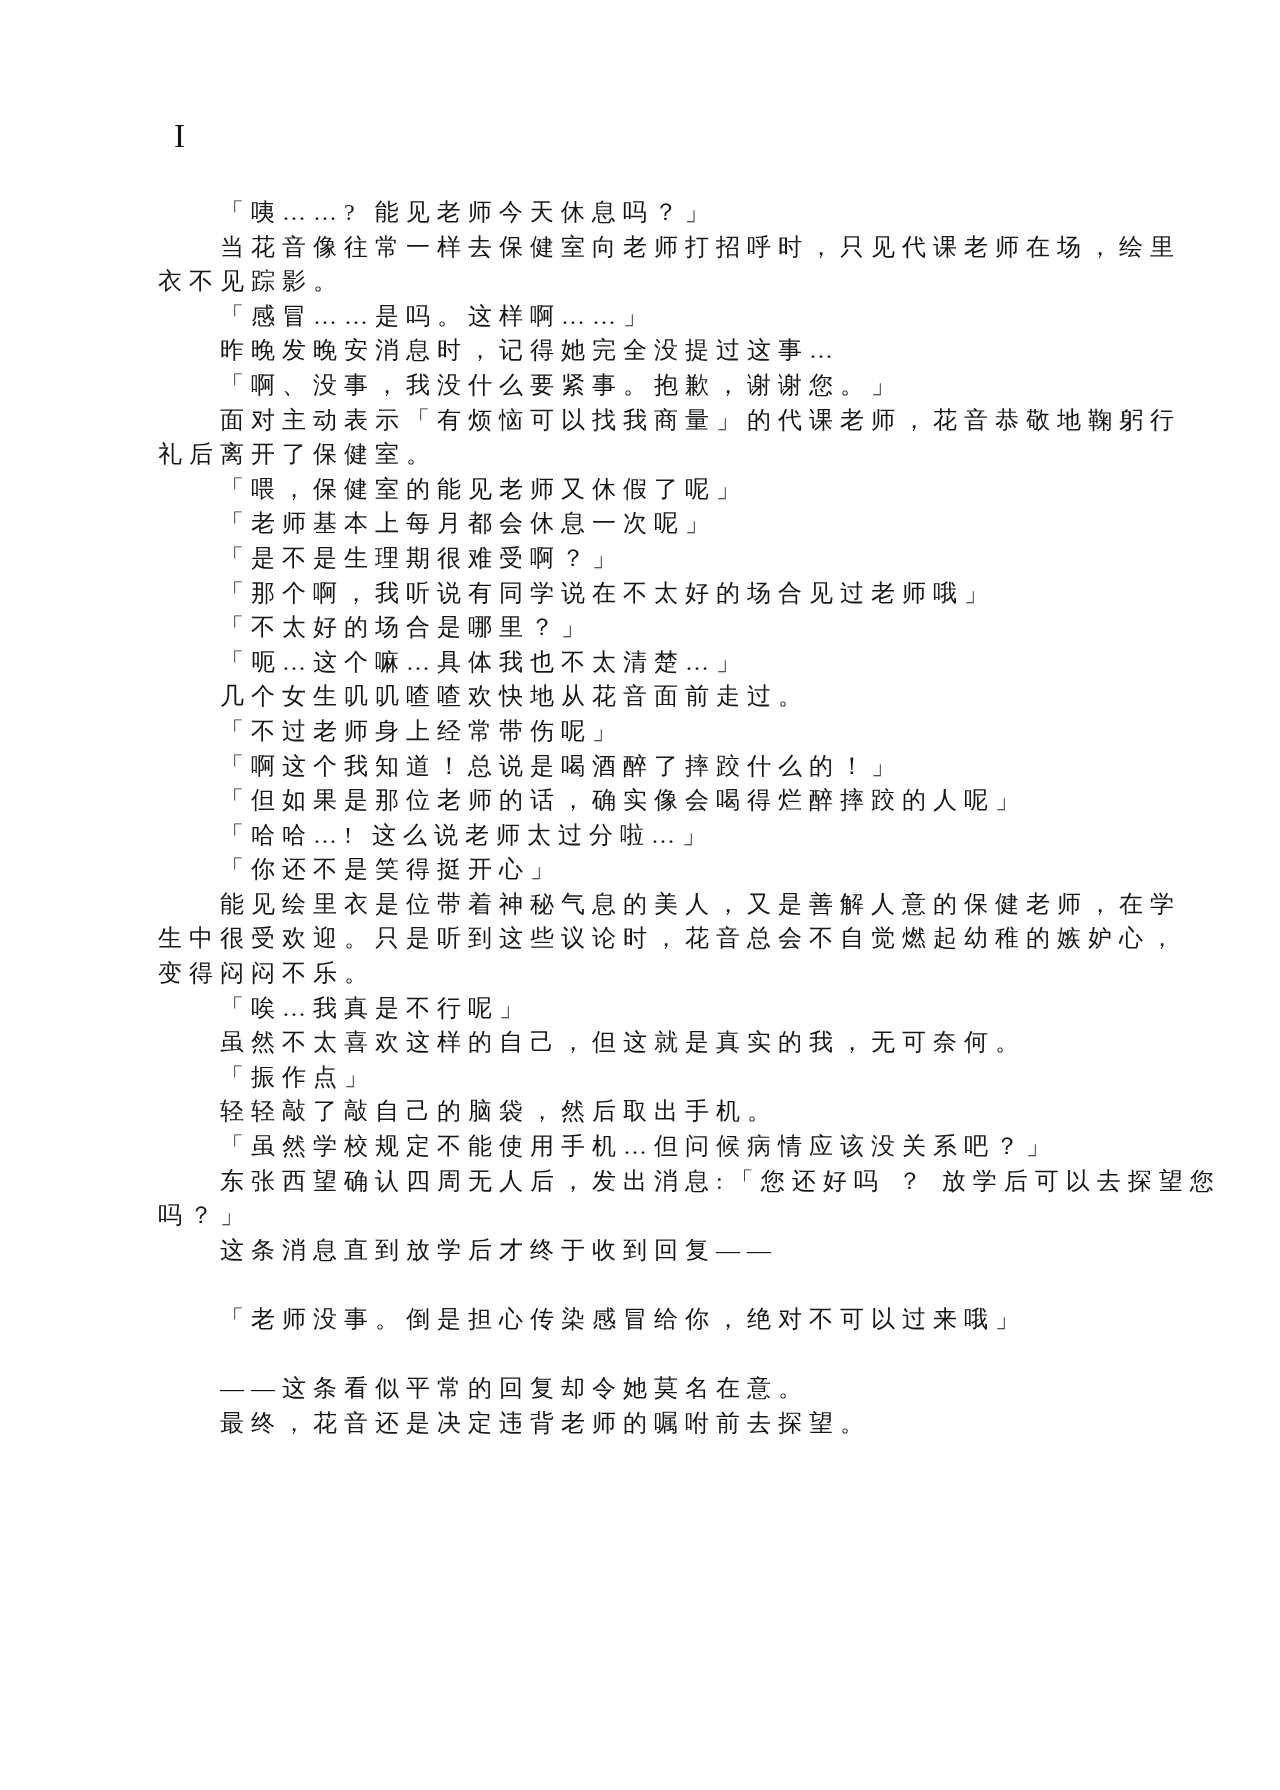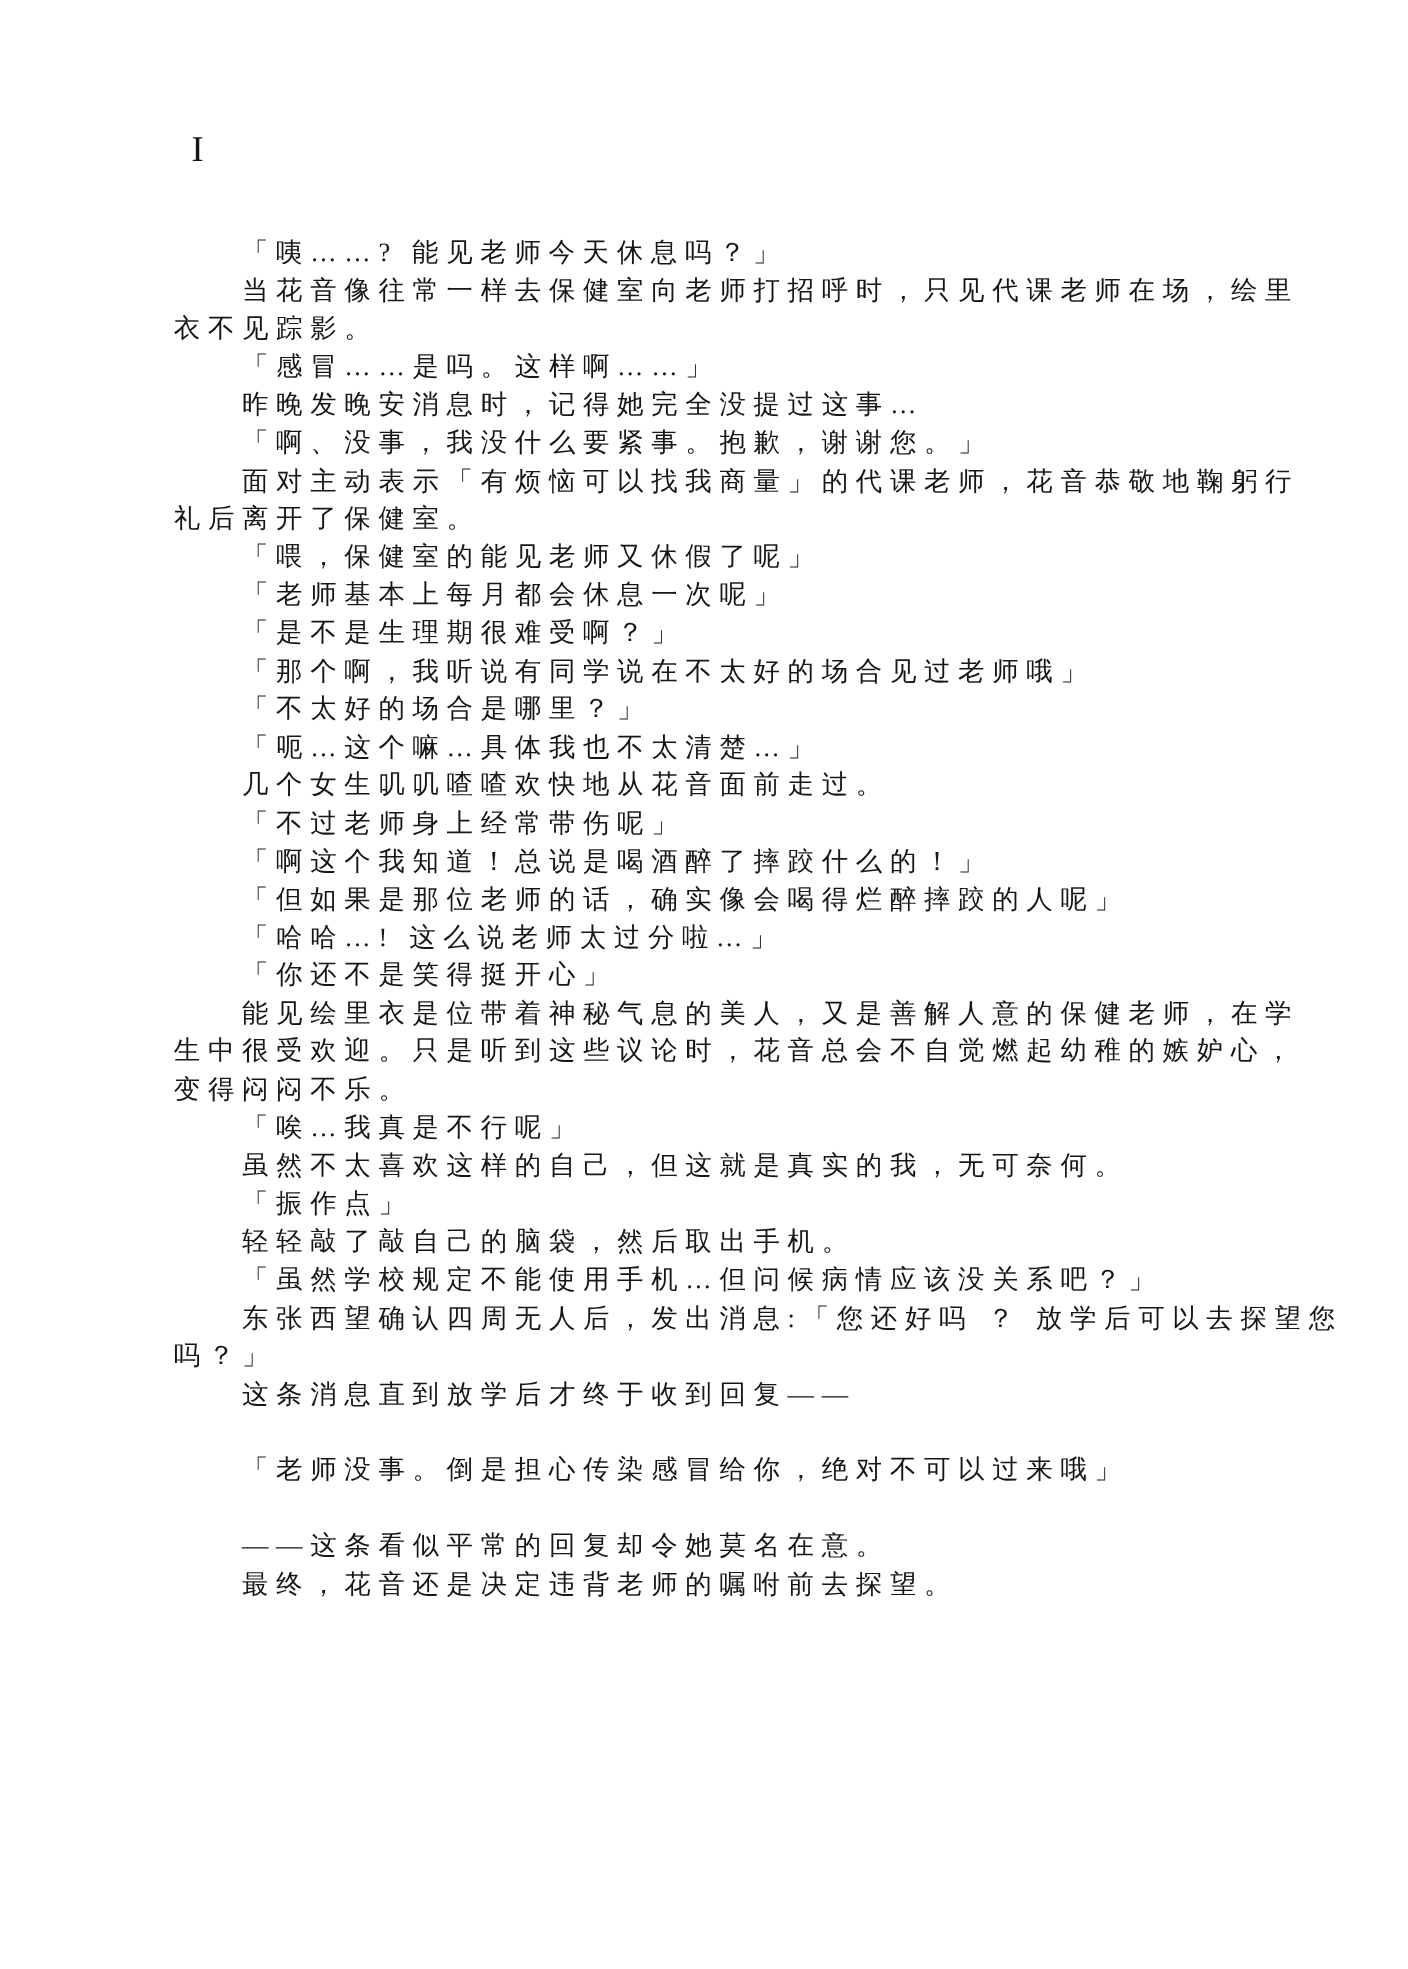--- a/index.html
+++ b/index.html
@@ -24,21 +24,21 @@
     position: absolute;
     left: 174px;
     top: 116px;
     font-size: 33px;
     line-height: 40px;
     color: #141414;
   }
   .text-block {
     position: absolute;
     left: 158px;
-    top: 213px;
+    top: 195px;
     width: 1070px;
     font-size: 24px;
     line-height: 34.6px;
     letter-spacing: 7px;
     white-space: pre;
     color: #161616;
   }
   .line {
     height: 34.6px;
   }

